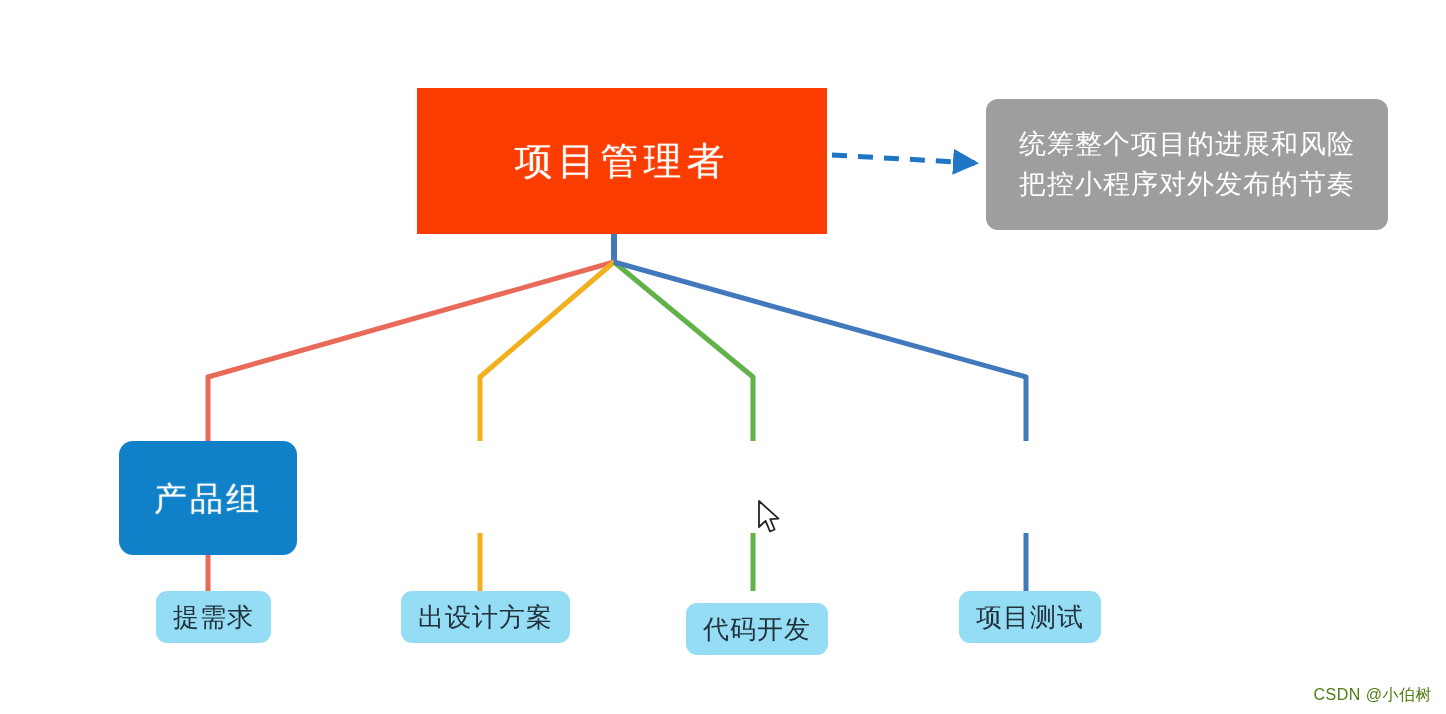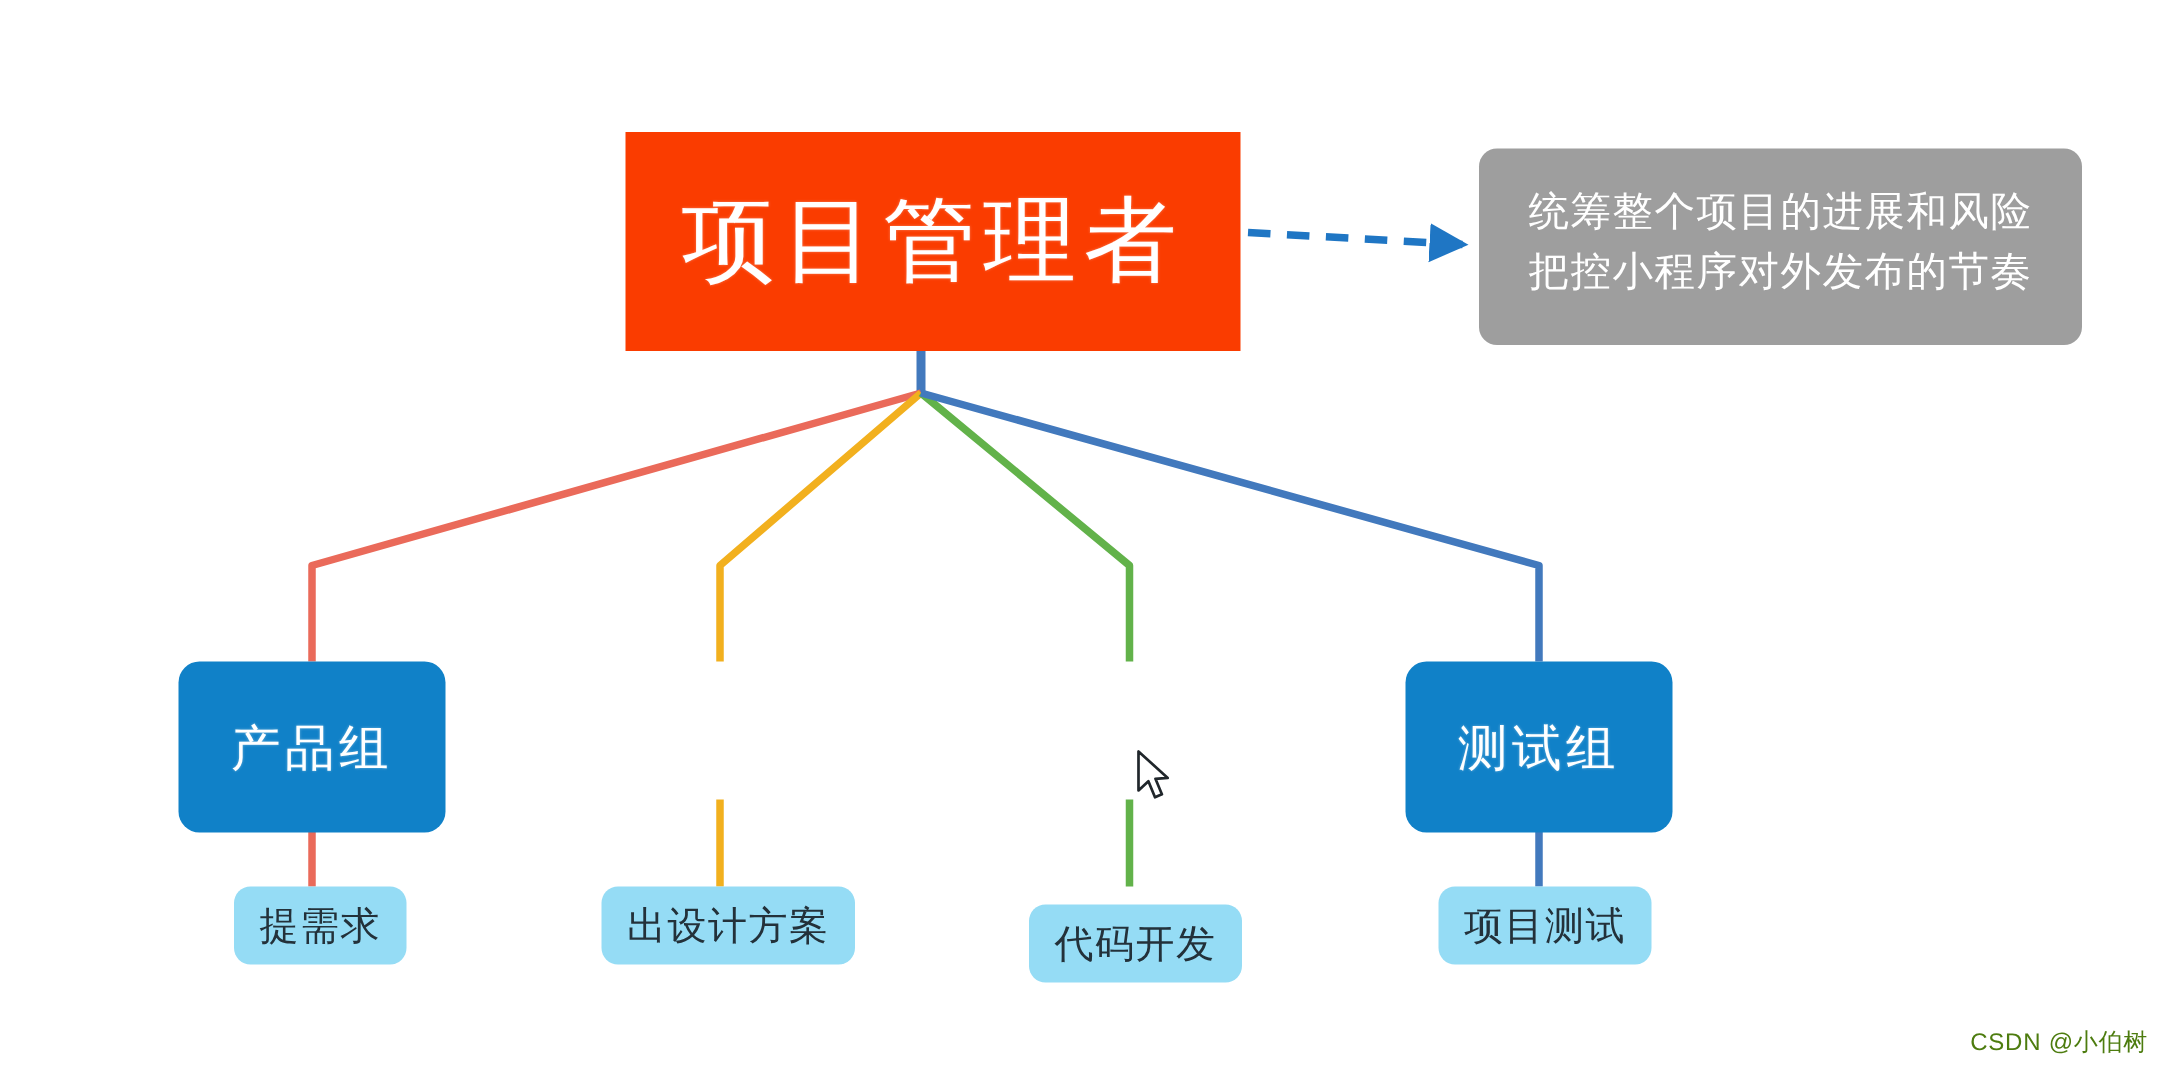--- a/index.html
+++ b/index.html
@@ -34,21 +34,21 @@
     width: 410px;
     height: 146px;
     background: #fa3c00;
     display: flex;
     align-items: center;
     justify-content: center;
     box-sizing: border-box;
   }
   .root-node .node-text {
     color: #ffffff;
-    font-size: 62px;
+    font-size: 38px;
     letter-spacing: 5px;
     line-height: 1;
     white-space: nowrap;
     text-shadow: 0 0 2px rgba(255,255,255,0.35);
   }
 
   
   .annotation {
     position: absolute;
     left: 986px;
@@ -56,21 +56,20 @@
     width: 402px;
     height: 131px;
     background: #9e9e9e;
     border-radius: 12px;
     display: flex;
     flex-direction: column;
     align-items: center;
     justify-content: center;
     box-sizing: border-box;
     padding: 6px 14px;
-    font-family: Liberation Mono, monospace;
   }
   .annotation .ann-line {
     color: #ffffff;
     font-size: 27px;
     line-height: 1.45;
     white-space: nowrap;
     letter-spacing: 1px;
   }
 
   
@@ -169,23 +168,20 @@
   </div>
 
   <div class="annotation">
     <span class="ann-line">统筹整个项目的进展和风险</span>
     <span class="ann-line">把控小程序对外发布的节奏</span>
   </div>
 
   <div class="group-node" style="left:119px; top:441px;">
     <span class="node-text">产品组</span>
   </div>
-  <div class="group-node" style="left:937px; top:441px;">
-    <span class="node-text">测试组</span>
-  </div>
 
   <div class="leaf-node" style="left:156px; top:591px;">
     <span class="node-text">提需求</span>
   </div>
   <div class="leaf-node" style="left:401px; top:591px;">
     <span class="node-text">出设计方案</span>
   </div>
   <div class="leaf-node" style="left:686px; top:603px;">
     <span class="node-text">代码开发</span>
   </div>

